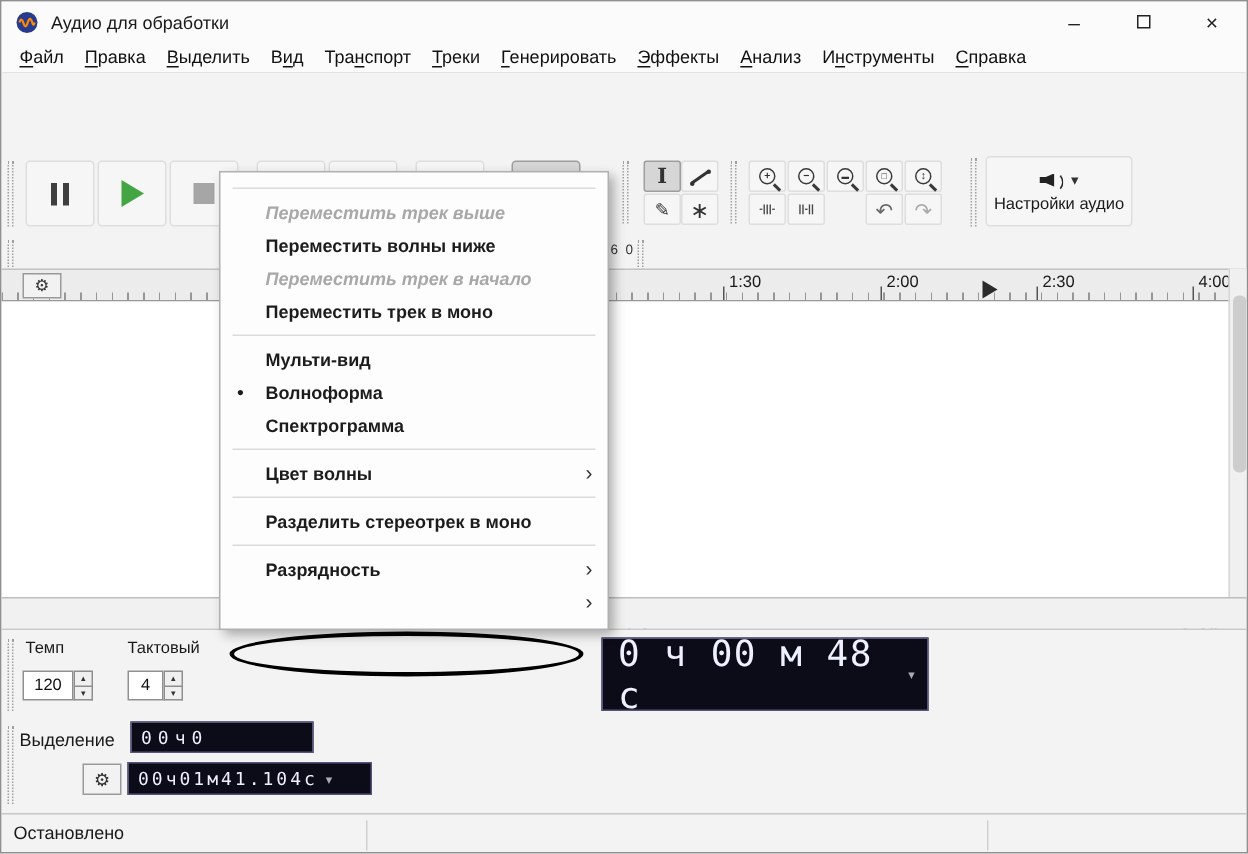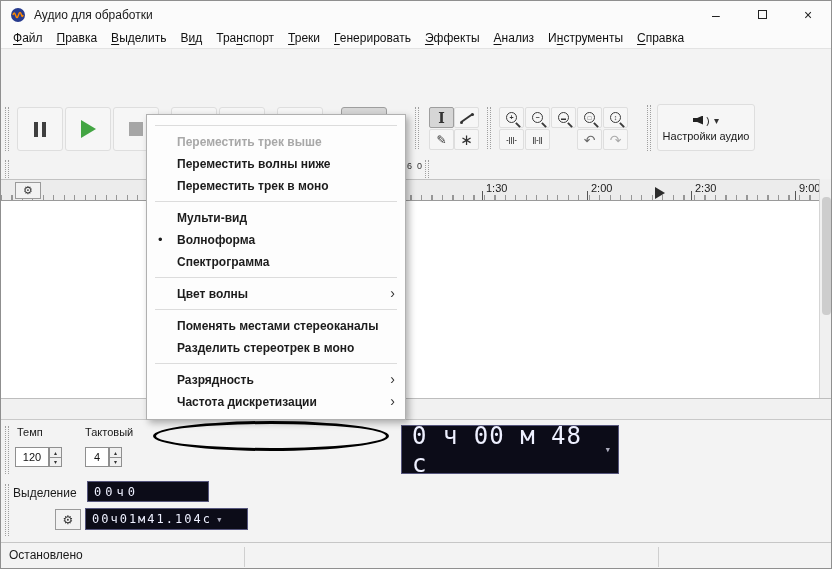--- a/index.html
+++ b/index.html
@@ -121,21 +121,21 @@
   
   .statusbar { position:absolute; left:0; top:541px; width:100%; height:28px; background:#f3f3f3; border-top:1px solid #c6c6c6; }
   .sb-text { position:absolute; top:5px; font-size:12px; color:#1a1a1a; white-space:nowrap; }
   .sb-div { position:absolute; top:4px; height:20px; width:1px; background:#cfcfcf; }
 
   
   .cmenu { position:absolute; left:145px; top:113px; width:260px; background:#fdfdfd;
            border:1px solid #b0b0b0; box-shadow:3px 3px 7px rgba(0,0,0,.3); padding:6px 0; z-index:40; }
   .cm-item { position:relative; height:22px; line-height:22px; padding:0 16px 0 30px; font-size:12px;
              font-weight:600; color:#1c1c1c; white-space:nowrap; overflow:hidden; }
-  .cm-item.disabled { color:#a8a8a8; }
+  .cm-item.disabled { color:#a8a8a8;font-style:italic; }
   .cm-bullet { position:absolute; left:11px; top:0; font-size:13px; font-weight:400; }
   .cm-sub { position:absolute; right:10px; top:-1px; font-size:14px; font-weight:400; color:#333; }
   .cm-sep { height:1px; background:#dcdcdc; margin:4px 8px 5px; }
   .cm-ellipse { position:absolute; left:6px; top:306px; width:236px; height:30px; border:3px solid #000;
                 border-radius:50%; pointer-events:none; z-index:41; }
   u { text-underline-offset:2px; }
 </style>
 </head>
 <body>
 
@@ -272,21 +272,21 @@
     <div class="tl-gear">
       <span>⚙</span>
     </div>
   <div class="tl-major" style="left: 481px;"></div>
       <span class="tl-label" style="left: 485px;">1:30</span>
       <div class="tl-major" style="left: 586px;"></div>
       <span class="tl-label" style="left: 590px;">2:00</span>
       <div class="tl-major" style="left: 690px;"></div>
       <span class="tl-label" style="left: 694px;">2:30</span>
       <div class="tl-major" style="left: 794px;"></div>
-      <span class="tl-label" style="left: 798px;">9:00</span>
+      <span class="tl-label" style="left: 798px;">4:00</span>
     </div>
   <div class="playhead"></div>
 
   <div class="trackzone">
     <div class="tp-ruler"></div>
     <div class="tp-line"></div>
     <div class="knob"></div>
     <div class="clip">
       <div class="wave">
         <div class="wmid"></div>
@@ -530,29 +530,29 @@
   <div class="statusbar">
     <span class="sb-text" style="left:8px">Остановлено</span>
     <div class="sb-div" style="left:243px"></div>
     <div class="sb-div" style="left:657px"></div>
   </div>
 
   <div class="cmenu">
       <div class="cm-sep"></div>
       <div class="cm-item disabled"><span>Переместить трек выше</span></div>
       <div class="cm-item"><span>Переместить волны ниже</span></div>
+      <div class="cm-item disabled"><span>Переместить трек в начало</span></div>
       <div class="cm-item"><span>Переместить трек в моно</span></div>
       <div class="cm-sep"></div>
       <div class="cm-item"><span>Мульти-вид</span></div>
       <div class="cm-item"><span>Волноформа</span><span class="cm-bullet">•</span></div>
       <div class="cm-item"><span>Спектрограмма</span></div>
       <div class="cm-sep"></div>
       <div class="cm-item"><span>Цвет волны</span><span class="cm-sub">›</span></div>
       <div class="cm-sep"></div>
-      <div class="cm-item"><span>Поменять местами стереоканалы</span></div>
       <div class="cm-item"><span>Разделить стереотрек в моно</span></div>
       <div class="cm-sep"></div>
       <div class="cm-item"><span>Разрядность</span><span class="cm-sub">›</span></div>
-      <div class="cm-item"><span>Частота дискретизации</span><span class="cm-sub">›</span></div>
+      <div class="cm-item"><span class="cm-sub">›</span></div>
       <div class="cm-ellipse"></div>
     </div>
 
 </div>
 
 </body></html>

